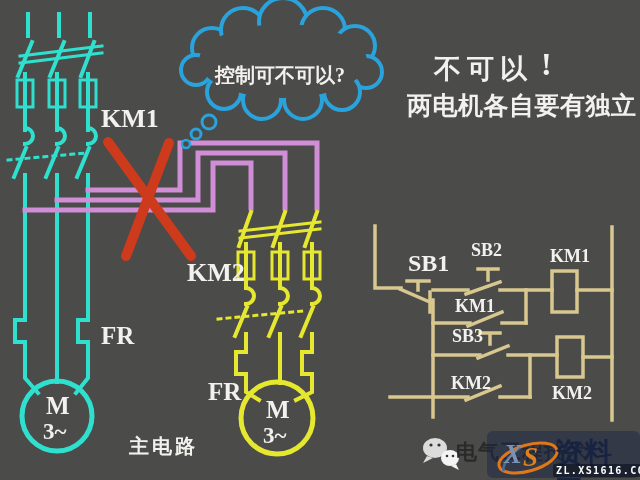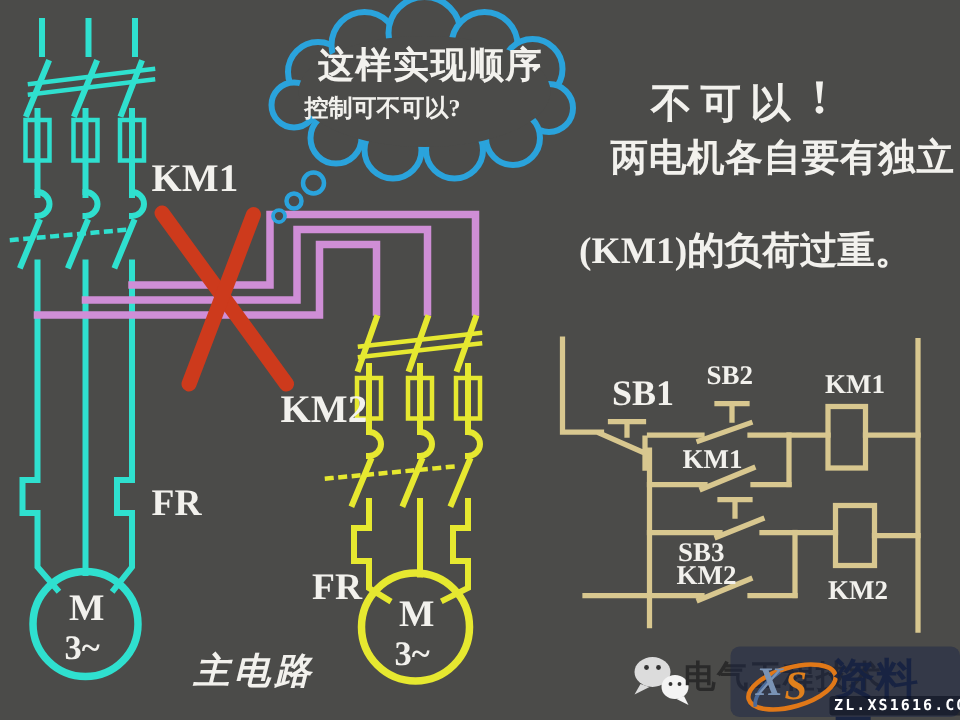--- a/index.html
+++ b/index.html
@@ -150,43 +150,41 @@
       <path d="M427,456 L423,463 L433,458 Z" fill="#dcdcdc"></path>
       <circle cx="431" cy="445" r="1.6" fill="#333"></circle>
         <circle cx="439" cy="445" r="1.6" fill="#333"></circle>
       <ellipse cx="450" cy="458" rx="9" ry="8" fill="#f4f4f4"></ellipse>
       <path d="M456,464 L459,470 L451,466 Z" fill="#f4f4f4"></path>
       <circle cx="447" cy="456" r="1.3" fill="#333"></circle>
         <circle cx="453" cy="456" r="1.3" fill="#333"></circle>
     </g>
   </svg>
 
-  <div class="lbl" style="left:212px;top:32px;font-size:24px;letter-spacing:1px;">这样实现顺序</div>
-  <div class="lbl" style="left:203px;top:65px;font-size:16px;letter-spacing:0px;">控制可不可以?</div>
+  <div class="lbl" style="left:215px;top:65px;font-size:20px;letter-spacing:0px;">控制可不可以?</div>
 
   <div class="lbl" style="left:434px;top:56px;font-size:27px;letter-spacing:6px;">不可以</div>
   <div class="lbl" style="left:541px;top:48px;font-size:32px;">!</div>
   <div class="lbl" style="left:407px;top:93px;font-size:25px;letter-spacing:0.5px;">两电机各自要有独立</div>
-  <div class="lbl" style="left:386px;top:155px;font-size:25px;">(KM1)的负荷过重。</div>
 
   <div class="lbl" style="left:101px;top:106px;font-size:26px;">KM1</div>
   <div class="lbl" style="left:101px;top:323px;font-size:25px;">FR</div>
   <div class="lbl" style="left:46px;top:393px;font-size:25px;">M</div>
   <div class="lbl" style="left:43px;top:420px;font-size:23px;">3~</div>
   <div class="lbl" style="left:187px;top:260px;font-size:26px;">KM2</div>
   <div class="lbl" style="left:208px;top:379px;font-size:25px;">FR</div>
   <div class="lbl" style="left:266px;top:397px;font-size:25px;">M</div>
   <div class="lbl" style="left:263px;top:424px;font-size:23px;">3~</div>
-  <div class="lbl" style="left:129px;top:436px;font-size:24px;letter-spacing:3px;font-style:italic;">主电路</div>
+  <div class="lbl" style="left:129px;top:436px;font-size:20px;letter-spacing:3px;">主电路</div>
 
   <div class="lbl" style="left:408px;top:251px;font-size:24px;">SB1</div>
   <div class="lbl" style="left:471px;top:241px;font-size:18px;text-align:right;">SB2</div>
   <div class="lbl" style="left:550px;top:247px;font-size:18px;">KM1</div>
   <div class="lbl" style="left:455px;top:297px;font-size:18px;">KM1</div>
-  <div class="lbl" style="left:452px;top:327px;font-size:18px;margin-top:32px;">SB3</div>
+  <div class="lbl" style="left:452px;top:327px;font-size:18px;">SB3</div>
   <div class="lbl" style="left:451px;top:374px;font-size:18px;">KM2</div>
   <div class="lbl" style="left:552px;top:384px;font-size:18px;">KM2</div>
 
   <div class="dark-lbl" style="left:456px;top:441px;font-size:21px;letter-spacing:1px;">电气工程技术</div>
 
   <div class="watermark">
     <svg width="80" height="47" style="left:0;top:0;">
       <ellipse cx="41" cy="27" rx="30" ry="13" fill="none" stroke="#e07818" stroke-width="3" transform="rotate(-16 41 27)"></ellipse>
       <path d="M14,33 a30,13 -16 0 1 22,-18" fill="none" stroke="#4a6a9a" stroke-width="2.5" transform="rotate(-16 41 27)"></path>
     </svg>

